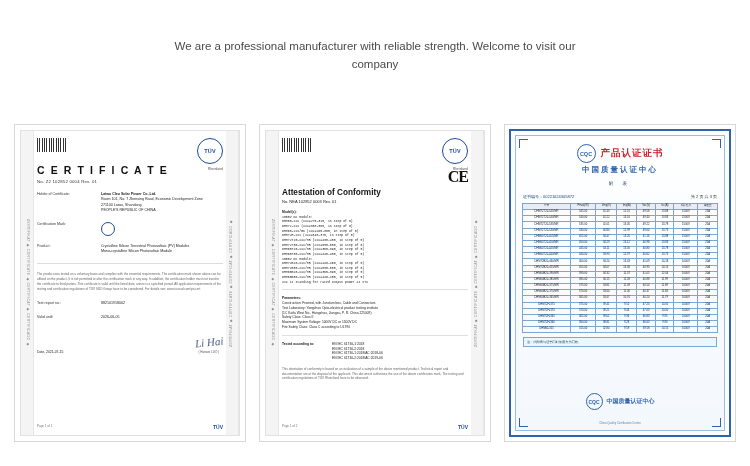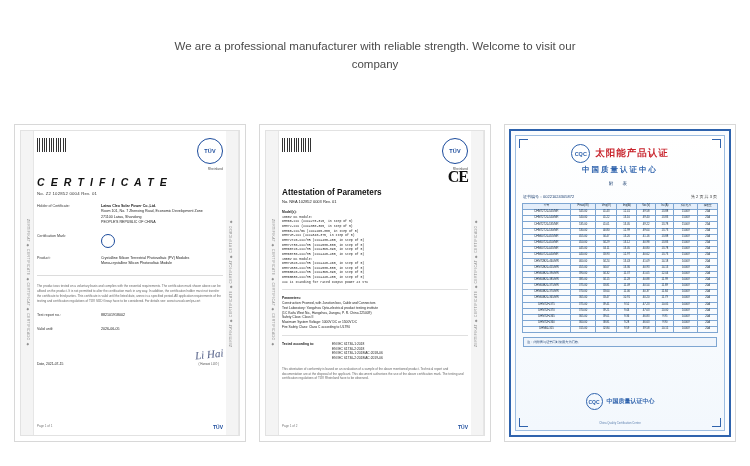--- a/index.html
+++ b/index.html
@@ -119,26 +119,24 @@
   }
   .tuv-logo-caption {
     position: absolute;
     top: 29px;
     right: 0;
     font-size: 3.4px;
     color: #555;
     white-space: nowrap;
   }
   .cert-title {
-    margin-top: 12px;
     font-size: 10.5px;
     letter-spacing: 1.6px;
     font-weight: bold;
     color: #111;
-    font-style: italic;
   }
   .cert-subtitle {
     margin-top: 3px;
     font-size: 4.3px;
     color: #333;
     letter-spacing: .2px;
   }
   .kv {
     margin-top: 8px;
     display: flex;
@@ -417,21 +415,21 @@
         <div class="cert-body">
           <div class="cert-topbar">
             <div class="barcode"></div>
             <div style="position:relative;">
               <div class="tuv-logo">TÜV</div>
               <div class="tuv-logo-caption">Rheinland</div>
             </div>
           </div>
 
           <div class="ce-mark">CE</div>
-          <div class="doc-title2">Attestation of Parameters</div>
+          <div class="doc-title2">Attestation of Conformity</div>
           <div class="doc-sub2">No. NEA 102852 0003 Rev. 01</div>
 
           <div class="block2">
             <div class="lbl">Model(s):</div>
             <div class="mono">
               <div>1000V DC Module:</div>
               <div>DHM60-XXX (XXX=275-315, in step of 5)</div>
               <div>DHM72-XXX (XXX=330-365, in step of 5)</div>
               <div>DHM60-XXX/BK (XXX=265-300, in step of 5)</div>
               <div>DHM72H-XXX (XXX=340-375, in step of 5)</div>
@@ -485,21 +483,21 @@
     <div class="card">
       <div class="cn-outer">
         <div class="cn-inner">
           <div class="corner tl"></div>
           <div class="corner tr"></div>
           <div class="corner bl"></div>
           <div class="corner br"></div>
 
           <div class="cn-head">
             <div class="cqc-badge">CQC</div>
-            <div class="cn-title">太阳能产品认证</div>
+            <div class="cn-title">产品认证证书</div>
           </div>
           <div class="cn-subtitle">中国质量认证中心</div>
 
           <div style="text-align:center;font-size:4.5px;color:#1b3f70;margin-top:6px;letter-spacing:4px;">附  表</div>
 
           <div class="cn-meta">
             <span>证书编号：00221024305872</span>
             <span class="right">第 2 页 共 3 页</span>
           </div>
 

